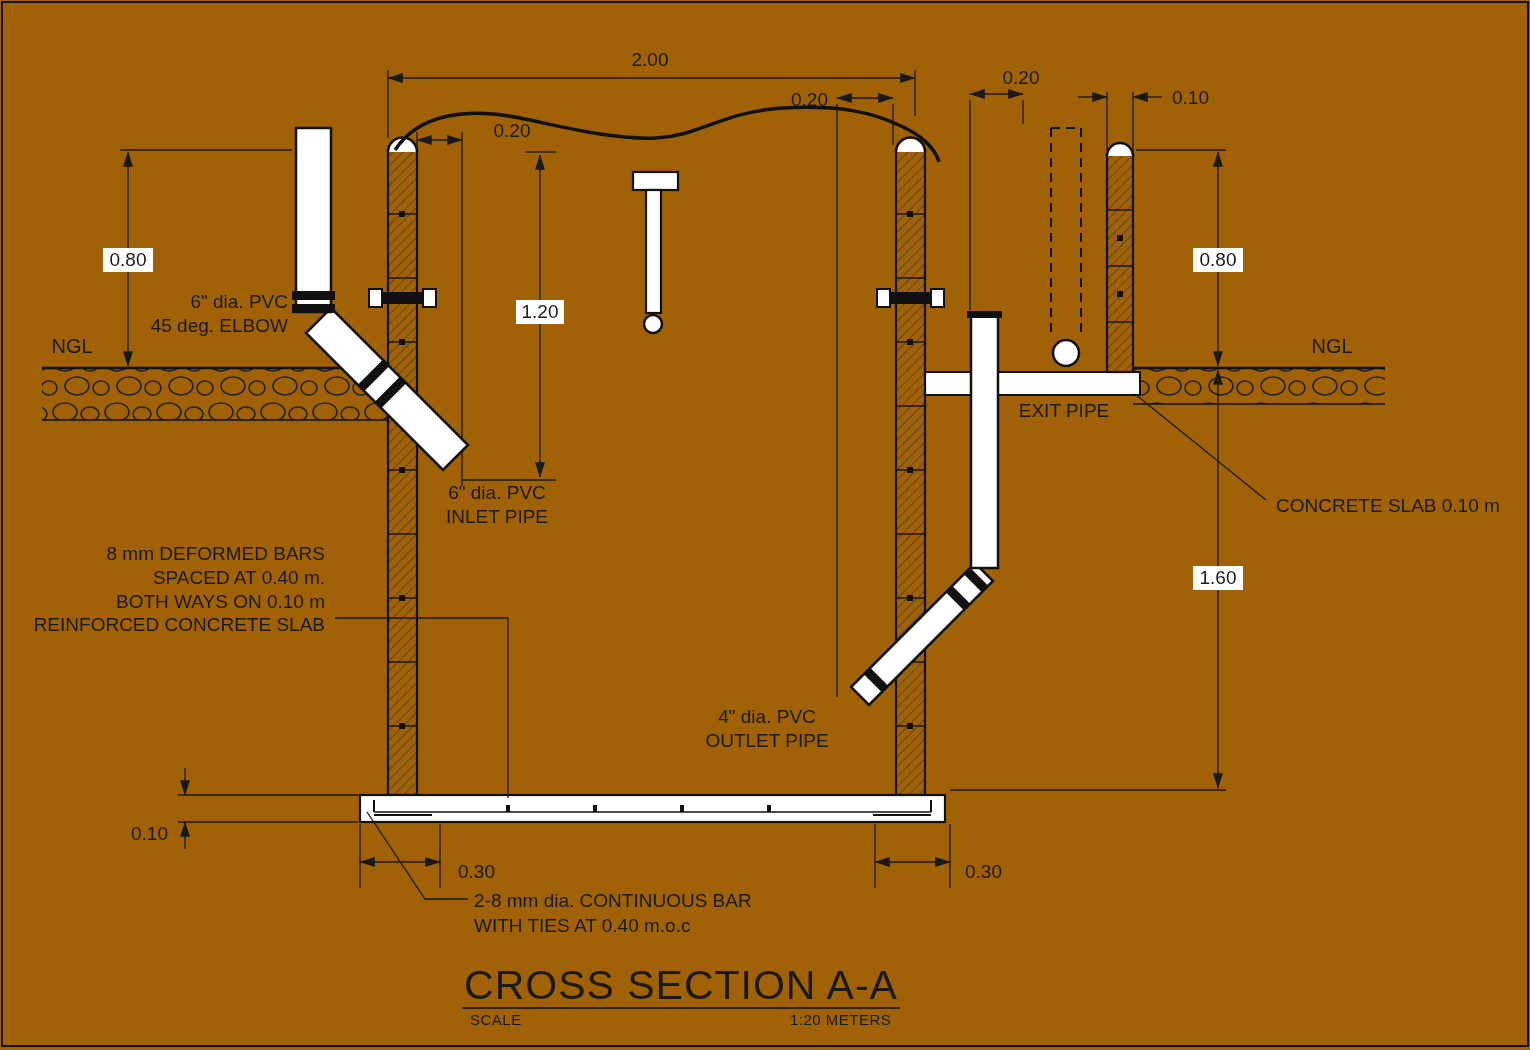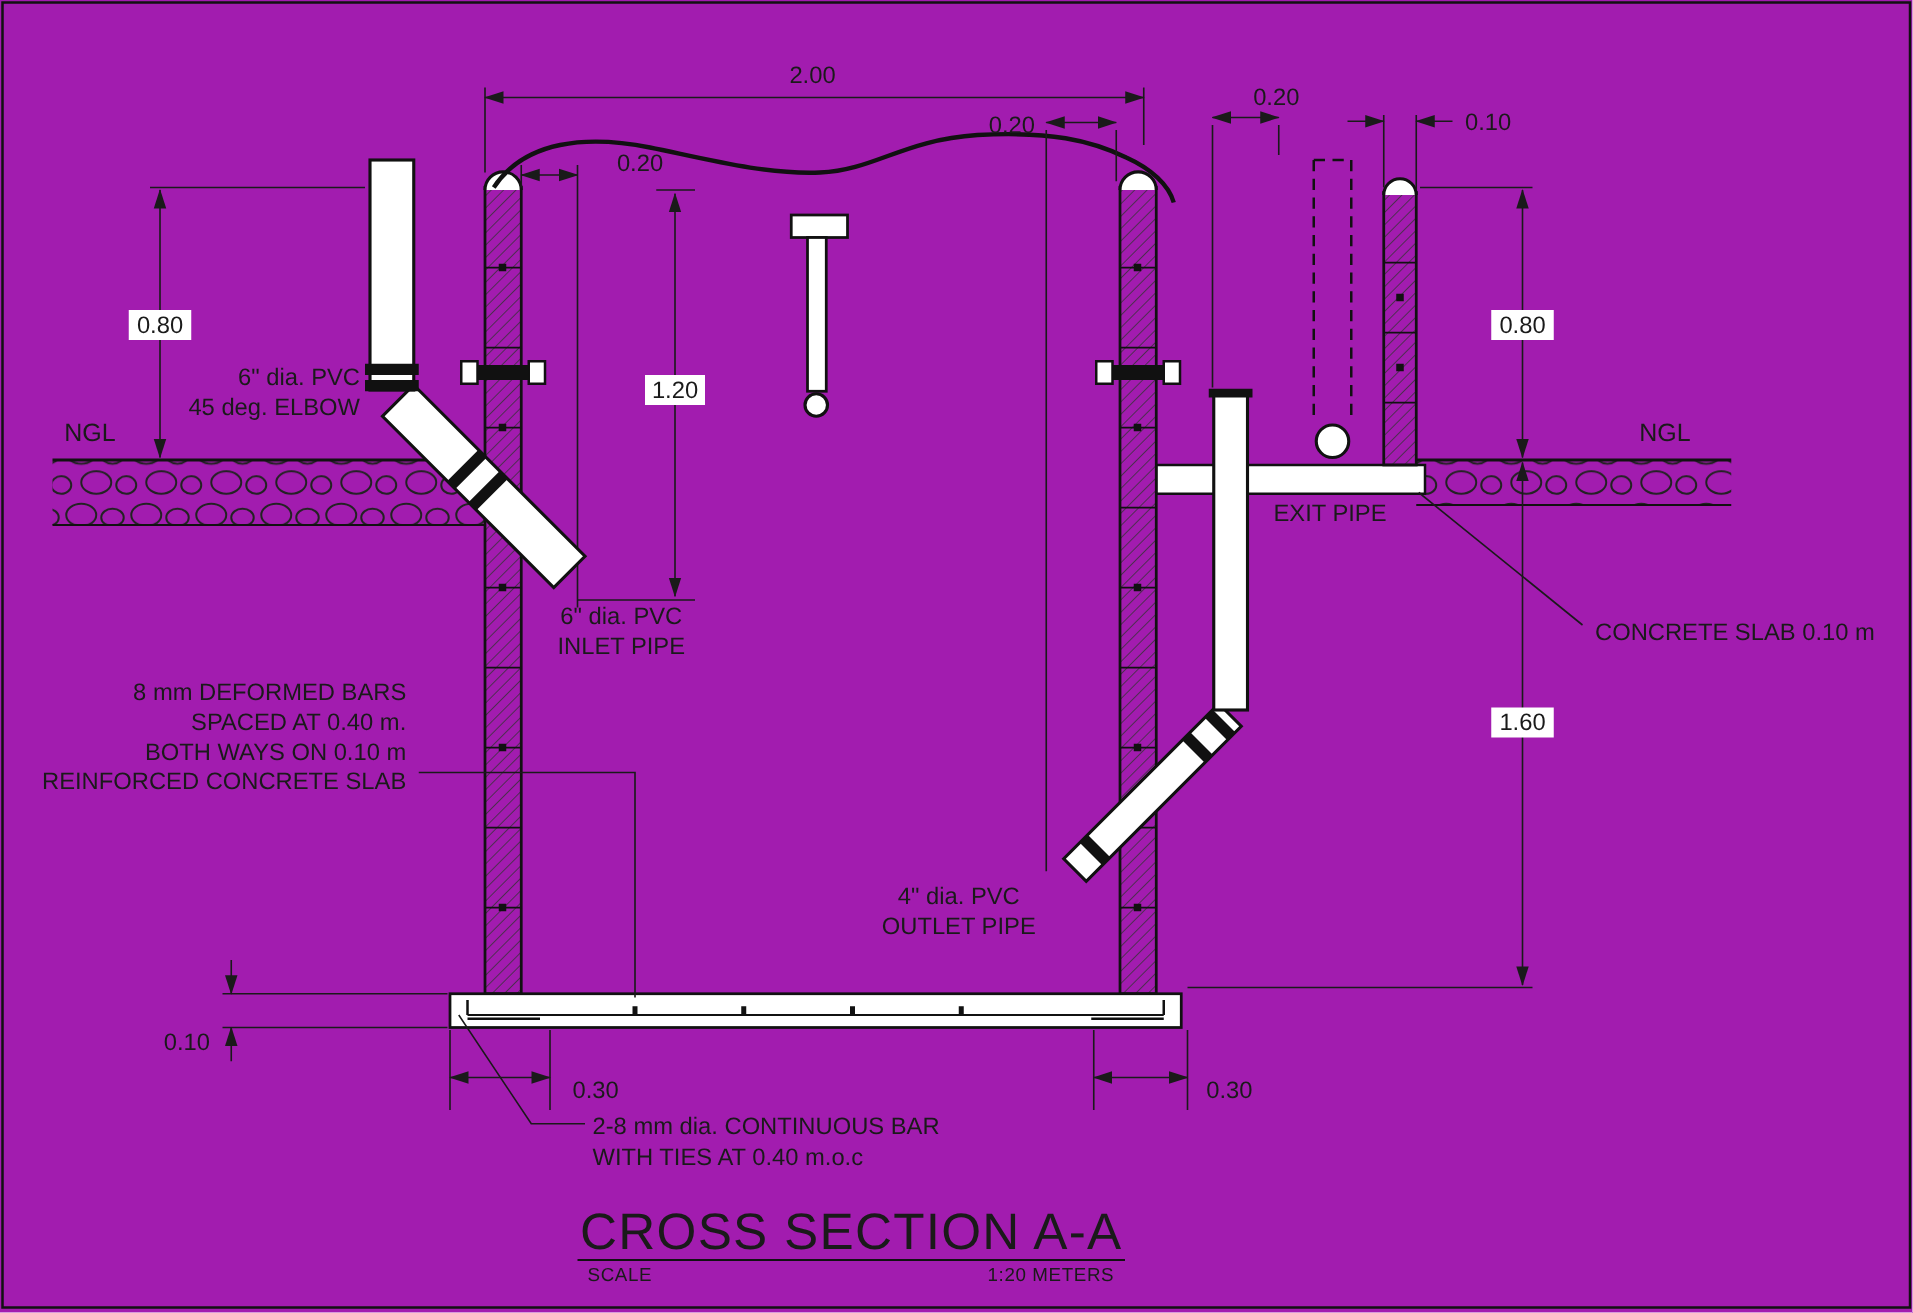--- a/index.html
+++ b/index.html
@@ -1,16 +1,16 @@
 <!DOCTYPE html>
 <html><head>
 <meta charset="utf-8">
 <style>
   html,body{margin:0;padding:0;background:#ffffff;}
-  .stage{width:1530px;height:1050px;position:relative;background:#a21caf;overflow:hidden;}
+  .stage{width:1530px;height:1050px;position:relative;background:#a16207;overflow:hidden;}
   svg{display:block;}
   text{font-family:"Liberation Sans","DejaVu Sans",sans-serif;fill:#1a1a1a;}
   .dim{font-size:19px;}
   .lbl{font-size:19px;}
   .ngl{font-size:20px;}
   .title{font-size:41px;letter-spacing:1px;}
   .small{font-size:15px;letter-spacing:0.5px;}
 </style>
 </head>
 <body>

